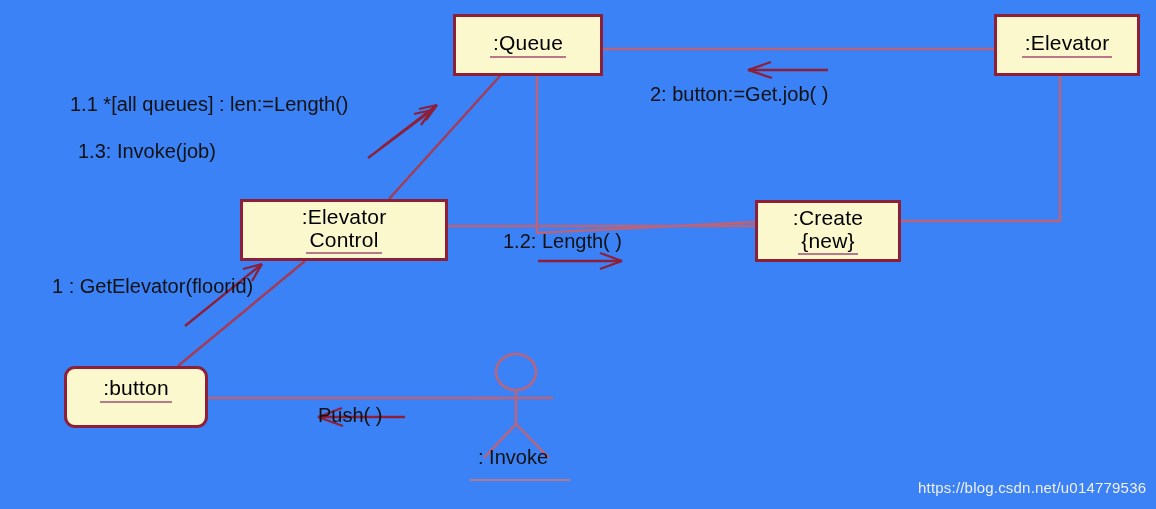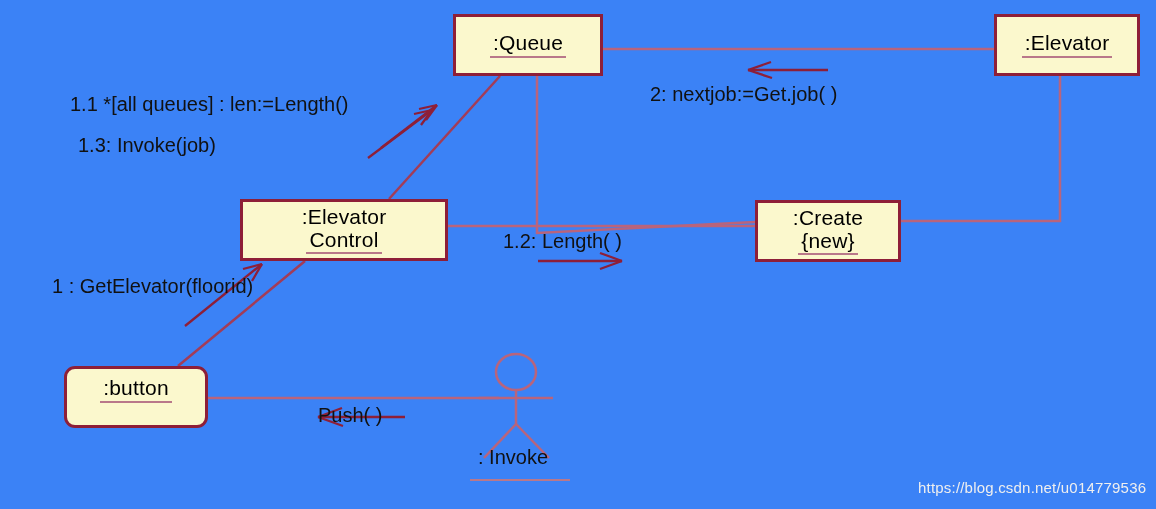--- a/index.html
+++ b/index.html
@@ -145,22 +145,22 @@
   <div class="obj-box" style="left:755px; top:200px; width:146px; height:62px;">
     <div class="obj-name">:Create</div>
     <div class="obj-name underlined">{new}</div>
   </div>
 
   <div class="obj-box" style="left:64px; top:366px; width:144px; height:62px;border-radius:11px;">
     <div class="obj-name underlined" style="margin-bottom:14px;">:button</div>
   </div>
 
   <div class="msg-label" style="left:70px; top:93px;">1.1 *[all queues] : len:=Length()</div>
-  <div class="msg-label" style="left:78px; top:134px;">1.3: Invoke(job)</div>
-  <div class="msg-label" style="left:650px; top:83px;">2: nextjob:=Get.job( )</div>
+  <div class="msg-label" style="left:78px; top:140px;">1.3: Invoke(job)</div>
+  <div class="msg-label" style="left:650px; top:83px;">2: button:=Get.job( )</div>
   <div class="msg-label" style="left:503px; top:230px;">1.2: Length( )</div>
   <div class="msg-label" style="left:52px; top:275px;">1 : GetElevator(floorid)</div>
   <div class="msg-label" style="left:318px; top:404px;">Push( )</div>
 
   <div class="actor-label" style="left:478px; top:446px;">: Invoke</div>
   <div class="actor-underline" style="left:470px; top:479px; width:100px;"></div>
 
   <div class="watermark" style="left:918px; top:479px;">https://blog.csdn.net/u014779536</div>
 
 </div>

